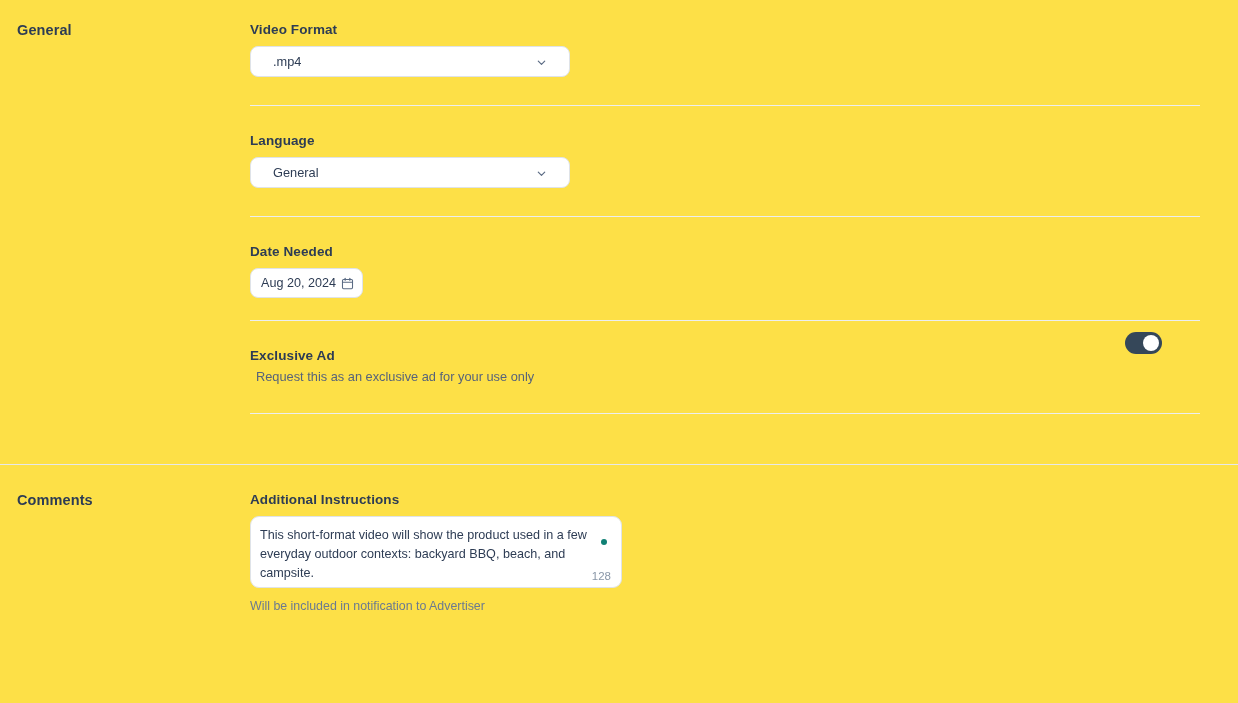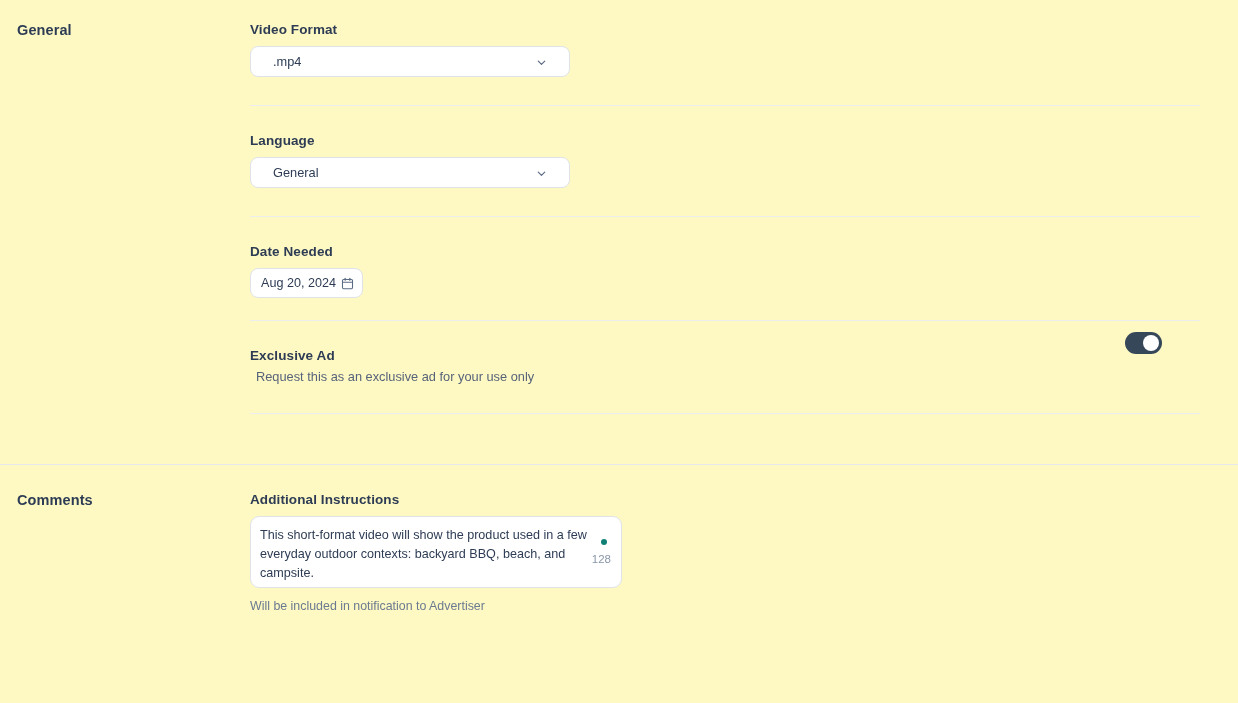--- a/index.html
+++ b/index.html
@@ -3,21 +3,21 @@
 <meta charset="utf-8">
 <style>
   * { box-sizing: border-box; margin: 0; padding: 0; }
   html, body {
     width: 1238px;
     height: 703px;
     background: #ffffff;
     font-family: "Liberation Sans", sans-serif;
     -webkit-font-smoothing: antialiased;
   }
-  .page { position: relative; width: 1238px; height: 703px; background:#fef9c3; overflow:hidden; }
+  .page { position: relative; width: 1238px; height: 703px; background:#fde047; overflow:hidden; }
 
   
   .section { position: relative; display: flex; }
   .section-title {
     width: 250px;
     flex: 0 0 250px;
     padding-left: 17px;
     font-size: 14.5px;
     font-weight: 700;
     color: #2d3c54;
@@ -154,21 +154,21 @@
     right: 14px;
     top: 22px;
     width: 6px;
     height: 6px;
     border-radius: 50%;
     background: #0f8074;
   }
   .ta-count {
     position: absolute;
     right: 10px;
-    bottom: 22px;
+    bottom: 5px;
     font-size: 11.5px;
     color: #8a97a8;
   }
   .helper {
     font-size: 12.4px;
     color: #6b7a90;
     margin-top: 11px;
   }
 </style>
 </head>

